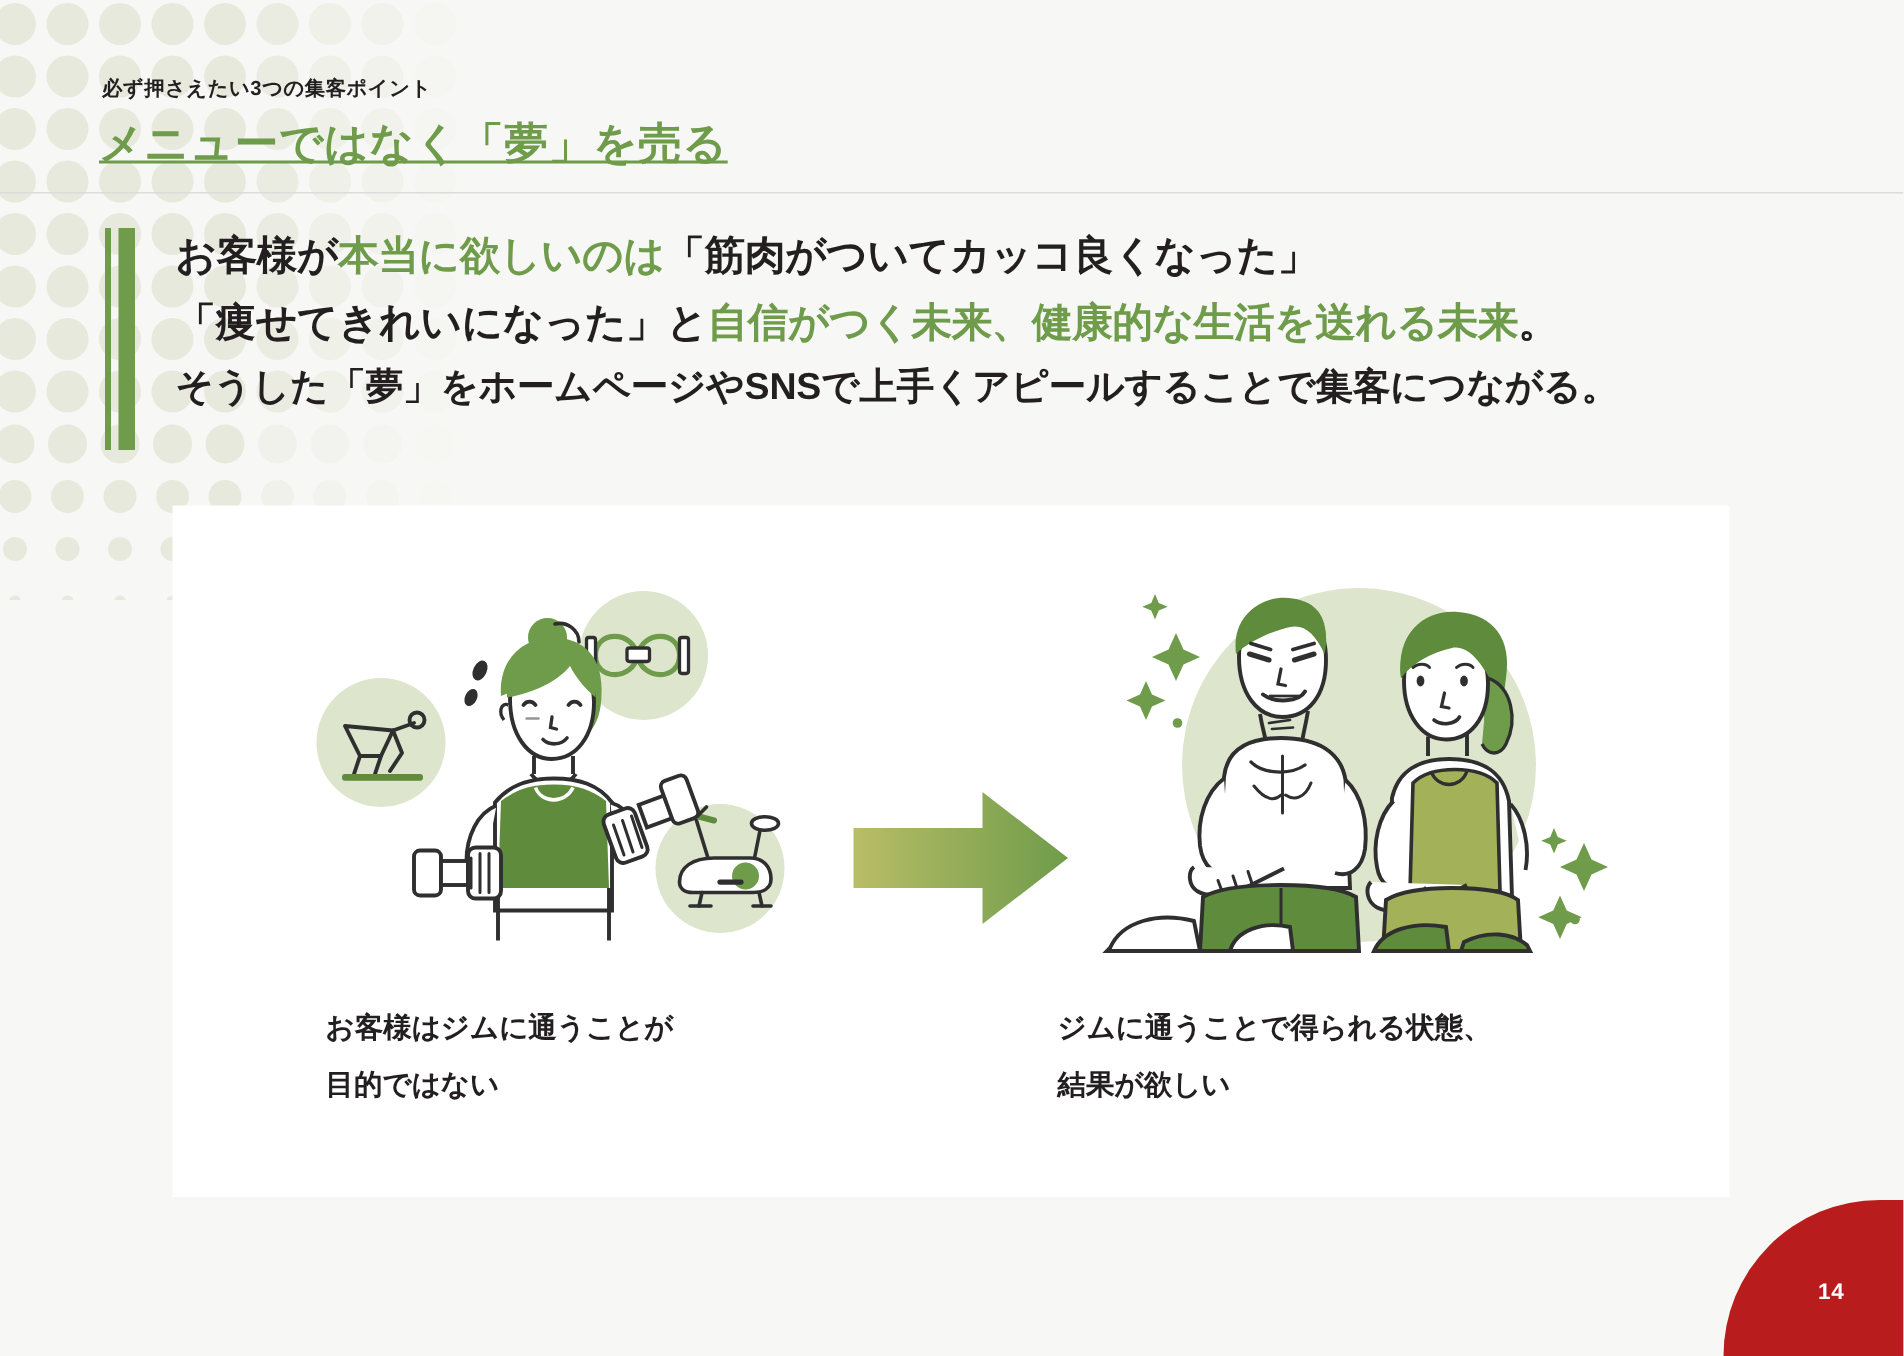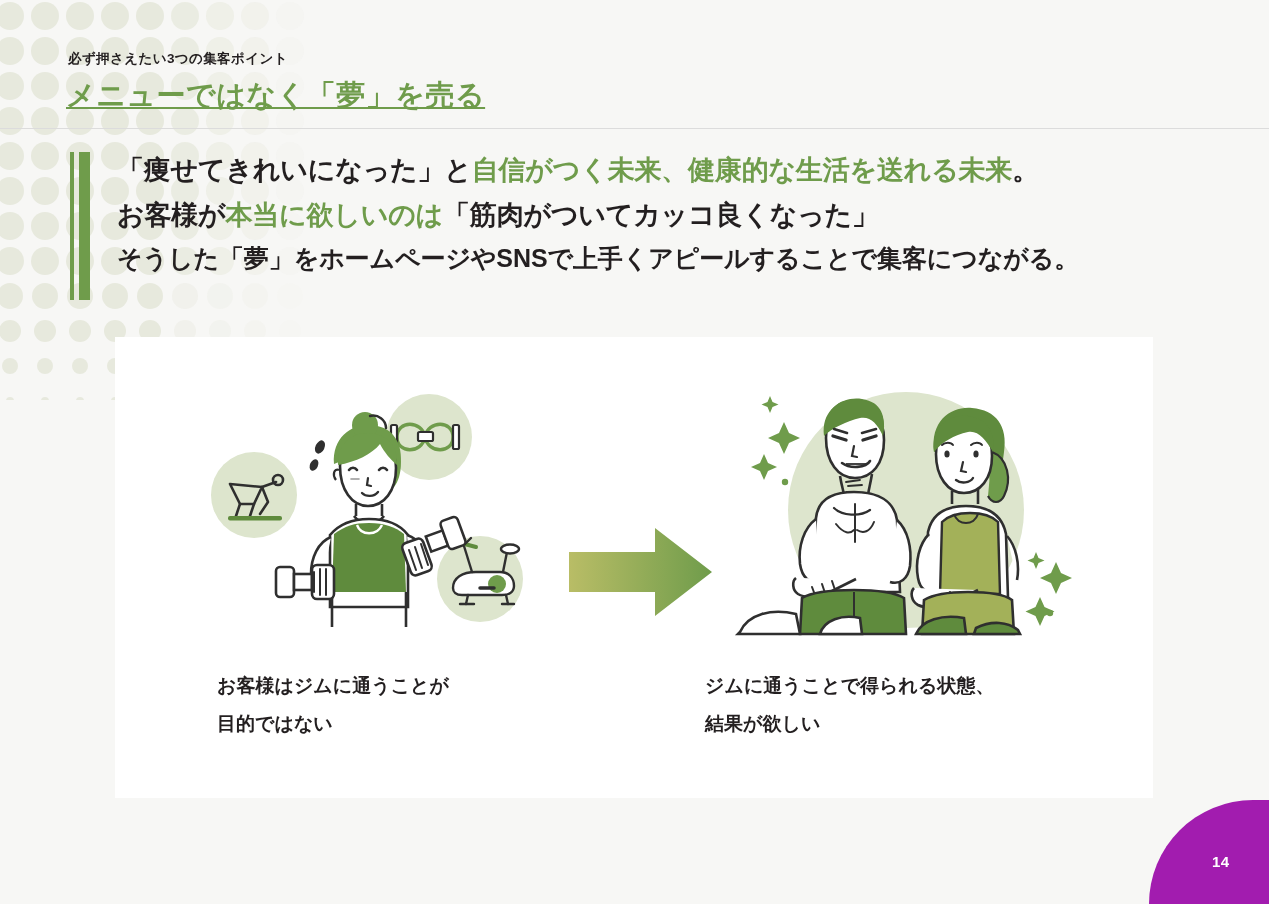--- a/index.html
+++ b/index.html
@@ -148,21 +148,21 @@
   #caption-after  { left: 590px; top: 330px; }
   .caption-line { white-space: nowrap; }
 
   
   #page-number-badge {
     position: absolute;
     right: 0;
     bottom: 0;
     width: 120px;
     height: 104px;
-    background: #a21caf;
+    background: #b91c1c;
     border-top-left-radius: 120px;
     overflow: hidden;
   }
   #page-number {
     position: absolute;
     left: 63px;
     top: 53px;
     font-size: 15px;
     font-weight: bold;
     color: #ffffff;
@@ -286,22 +286,22 @@
 <div id="header">
   <div id="eyebrow">必ず押さえたい3つの集客ポイント</div>
   <div id="page-title">メニューではなく「夢」を売る</div>
 </div>
 <div id="header-divider"></div>
 
 <div id="lead-block">
   <div class="accent-bar" id="accent-bar-thin"></div>
   <div class="accent-bar" id="accent-bar-thick"></div>
   <div id="lead-text">
+    <div class="lead-line" id="lead-line-1"><span>お客様が</span><span class="hl">本当に欲しいのは</span><span>「筋肉がついてカッコ良くなった」</span></div>
     <div class="lead-line" id="lead-line-2"><span>「痩せてきれいになった」と</span><span class="hl">自信がつく未来、健康的な生活を送れる未来</span><span>。</span></div>
-    <div class="lead-line" id="lead-line-1"><span>お客様が</span><span class="hl">本当に欲しいのは</span><span>「筋肉がついてカッコ良くなった」</span></div>
     <div class="lead-line" id="lead-line-3"><span>そうした「夢」をホームページやSNSで上手くアピールすることで集客につながる。</span></div>
   </div>
 </div>
 
 <div id="content-card">
 
   <svg id="illustration-before" viewBox="0 0 330 250" width="330" height="250">
 
     <circle cx="44" cy="103" r="43" fill="#dde5cd"></circle>
     <circle cx="219" cy="45" r="43" fill="#dde5cd"></circle>

